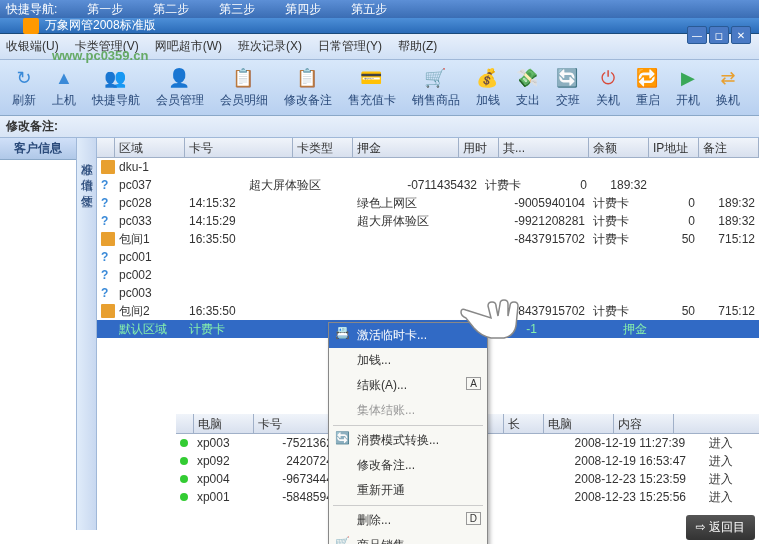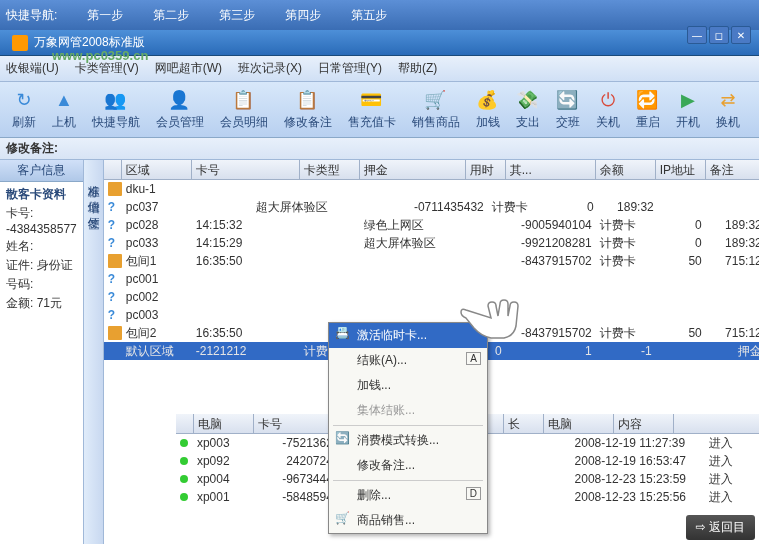--- a/index.html
+++ b/index.html
@@ -1,47 +1,47 @@
 <!DOCTYPE html>
 <html><head>
 <meta charset="utf-8">
 <style>
 *{margin:0;padding:0;box-sizing:border-box;font-family:"SimSun","宋体",sans-serif;font-size:12px}
 body{width:759px;height:544px;background:#fff;overflow:hidden;position:relative}
-.topnav{background:linear-gradient(#5c8fd6,#3a6db4);height:30px;display:flex;align-items:center;padding:0 6px;color:#fff}
+.topnav{background:linear-gradient(#5c8fd6,#3a6db4);height:18px;display:flex;align-items:center;padding:0 6px;color:#fff}
 .topnav span{margin-right:30px}
-.titlebar{background:linear-gradient(#4d8fd8,#2a6bb8);height:26px;display:flex;align-items:center;padding:0 12px;color:#fff;border-bottom:1px solid #1a4a7a}
+.titlebar{background:linear-gradient(#4d8fd8,#2a6bb8);height:16px;display:flex;align-items:center;padding:0 23px;color:#fff;border-bottom:1px solid #1a4a7a}
 .titlebar .logo{width:16px;height:16px;background:#f90;border-radius:2px;margin-right:6px}
 .menubar{background:linear-gradient(#e8f0fb,#d0e0f5);height:26px;display:flex;align-items:center;padding:0 6px;border-bottom:1px solid #a0b8d8}
 .menubar span{margin-right:16px;color:#333}
 .watermark{position:absolute;top:48px;left:52px;color:#6a6;font-size:13px;font-weight:bold;pointer-events:none;z-index:5}
 .toolbar{background:linear-gradient(#d8e8fa,#b8d0f0);height:56px;display:flex;align-items:center;padding:0 4px;border-bottom:1px solid #8aa8c8}
 .tbtn{display:flex;flex-direction:column;align-items:center;padding:2px 8px;cursor:pointer;color:#2a4a7a}
 .tbtn .ico{width:24px;height:24px;margin-bottom:2px;display:flex;align-items:center;justify-content:center;font-size:18px}
 .quickbar{background:linear-gradient(#e8f0fb,#d8e4f5);height:22px;display:flex;align-items:center;padding:0 6px;border-bottom:1px solid #a0b8d8;font-weight:bold;color:#333}
 .main{display:flex;height:392px}
 .left{width:156px;border-right:1px solid #a0b8d8;display:flex;flex-direction:column}
-.panelhead{background:linear-gradient(#d0e0f8,#b0c8e8);height:22px;display:flex;align-items:center;justify-content:center;border-bottom:1px solid #8aa8c8;font-weight:normal;color:#2a4a7a}
+.panelhead{background:linear-gradient(#d0e0f8,#b0c8e8);height:22px;display:flex;align-items:center;justify-content:center;border-bottom:1px solid #8aa8c8;font-weight:bold;color:#2a4a7a}
 .panelbody{padding:4px 6px;flex:0 0 auto}
 .panelbody div{margin-bottom:2px;color:#333}
 .panel2{margin-top:6px}
 .center{flex:1;display:flex;position:relative}
 .sidetab{width:20px;background:linear-gradient(90deg,#e0ecfa,#c8d8f0);border-right:1px solid #a0b8d8;display:flex;flex-direction:column;align-items:center;padding-top:8px}
 .sidetab div{writing-mode:vertical-rl;padding:8px 2px;color:#2a4a7a;cursor:pointer}
 .grid{flex:1;overflow:hidden}
 .ghead{display:flex;background:linear-gradient(#f0f4fa,#d8e0ee);height:20px;border-bottom:1px solid #a0b0c8}
 .gh{border-right:1px solid #a0b0c8;padding:2px 4px;color:#333;overflow:hidden;white-space:nowrap}
 .grow{display:flex;height:18px;align-items:center}
 .gc{padding:1px 4px;overflow:hidden;white-space:nowrap;color:#333}
 .gc.r{text-align:right}
 .ico-sm{width:14px;height:14px;display:inline-block;vertical-align:middle;margin-right:2px}
 .folder{background:#e8a030;border-radius:1px}
 .pc{color:#3a8ad8;font-weight:bold}
 .selrow{background:#316ac5;color:#fff}
-.selrow .gc{color:#e5e5e5}
+.selrow .gc{color:#86efac}
 .ctxmenu{position:absolute;left:328px;top:322px;width:160px;background:#f8f8f4;border:1px solid #888;box-shadow:2px 2px 4px rgba(0,0,0,.3);z-index:20}
 .ctxmenu .mi{padding:4px 6px 4px 28px;position:relative;cursor:pointer;color:#333}
 .ctxmenu .mi.hl{background:#316ac5;color:#fff}
 .ctxmenu .mi .mico{position:absolute;left:6px;top:3px;width:16px;height:16px;font-size:12px}
 .ctxmenu .sep{height:1px;background:#ccc;margin:2px 4px}
 .ctxmenu .mi.dis{color:#999}
 .hand{position:absolute;left:456px;top:288px;width:80px;height:60px;z-index:25;pointer-events:none}
 .bottomgrid{position:absolute;left:176px;top:414px;right:0;background:#fff}
 .bgh{display:flex;background:linear-gradient(#f0f4fa,#d8e0ee);height:20px;border-bottom:1px solid #a0b0c8}
 .bgrow{display:flex;height:18px;align-items:center}
@@ -145,30 +145,20 @@
     </div>
   </div>
 
 <div class="quickbar">
   <span>修改备注:</span>
 </div>
 
 <div class="main">
   <div class="left">
     <div class="panelhead">客户信息</div>
-    <div class="panelbody">
-      <div style="color:#2a4a7a;font-weight:bold">散客卡资料</div>
-      <div id="cardfields">
-          <div>卡号: -4384358577</div>
-          <div>姓名: </div>
-          <div>证件: 身份证</div>
-          <div>号码: </div>
-          <div>金额: 71元</div>
-        </div>
-    </div>
   </div>
 
   <div class="center">
     <div class="sidetab">
       <div>标准</div>
       <div>增值</div>
       <div>便签</div>
     </div>
     <div class="grid">
       <div class="ghead" id="ghead">
@@ -288,41 +278,41 @@
             <div class="gc" style="width:40px"></div>
             <div class="gc r" style="width:90px">-8437915702</div>
             <div class="gc" style="width:60px">计费卡</div>
             <div class="gc r" style="width:50px">50</div>
             <div class="gc r" style="width:60px">715:12</div>
           </div>
         </div>
       <div class="grow selrow" id="selrow">
           <div class="gc" style="width:18px"></div>
           <div class="gc" style="width:70px">默认区域</div>
-          <div class="gc" style="width:108px">-2121212</div>
           <div class="gc" style="width:60px">计费卡</div>
           <div class="gc r" style="width:106px">0...</div>
           <div class="gc r" style="width:40px">0</div>
           <div class="gc r" style="width:90px">1</div>
           <div class="gc r" style="width:60px">-1</div>
           <div class="gc" style="width:50px"></div>
           <div class="gc r" style="width:60px">押金</div>
         </div>
     </div>
   </div>
 </div>
 
 <div class="ctxmenu" id="ctx">
     <div class="mi hl"><span class="mico">📇</span><span>激活临时卡...</span></div>
+    <div class="mi"><span>加钱...</span></div>
     <div class="mi"><span>结账(A)...</span><span style="float:right;border:1px solid #999;padding:0 3px;font-size:10px">A</span></div>
-    <div class="mi"><span>加钱...</span></div>
     <div class="mi dis"><span>集体结账...</span></div>
     <div class="sep"></div>
     <div class="mi"><span class="mico">🔄</span><span>消费模式转换...</span></div>
     <div class="mi"><span>修改备注...</span></div>
+    <div class="mi"><span>重新开通</span></div>
     <div class="sep"></div>
     <div class="mi"><span>删除...</span><span style="float:right;border:1px solid #999;padding:0 3px;font-size:10px">D</span></div>
     <div class="mi"><span class="mico">🛒</span><span>商品销售...</span></div>
   </div>
 
 <svg class="hand" viewBox="0 0 80 60">
   <path d="M10 30 Q5 28 5 24 Q5 20 10 22 L35 30 L32 18 Q32 14 36 14 Q40 14 40 18 L42 28 L44 16 Q44 12 48 12 Q52 12 52 16 L52 28 L54 18 Q54 14 58 14 Q62 14 62 18 L60 38 Q58 48 48 50 L35 50 Q25 48 18 40 Z" fill="#fff" stroke="#888" stroke-width="1.5"></path>
 </svg>
 
 <div class="bottomgrid">

